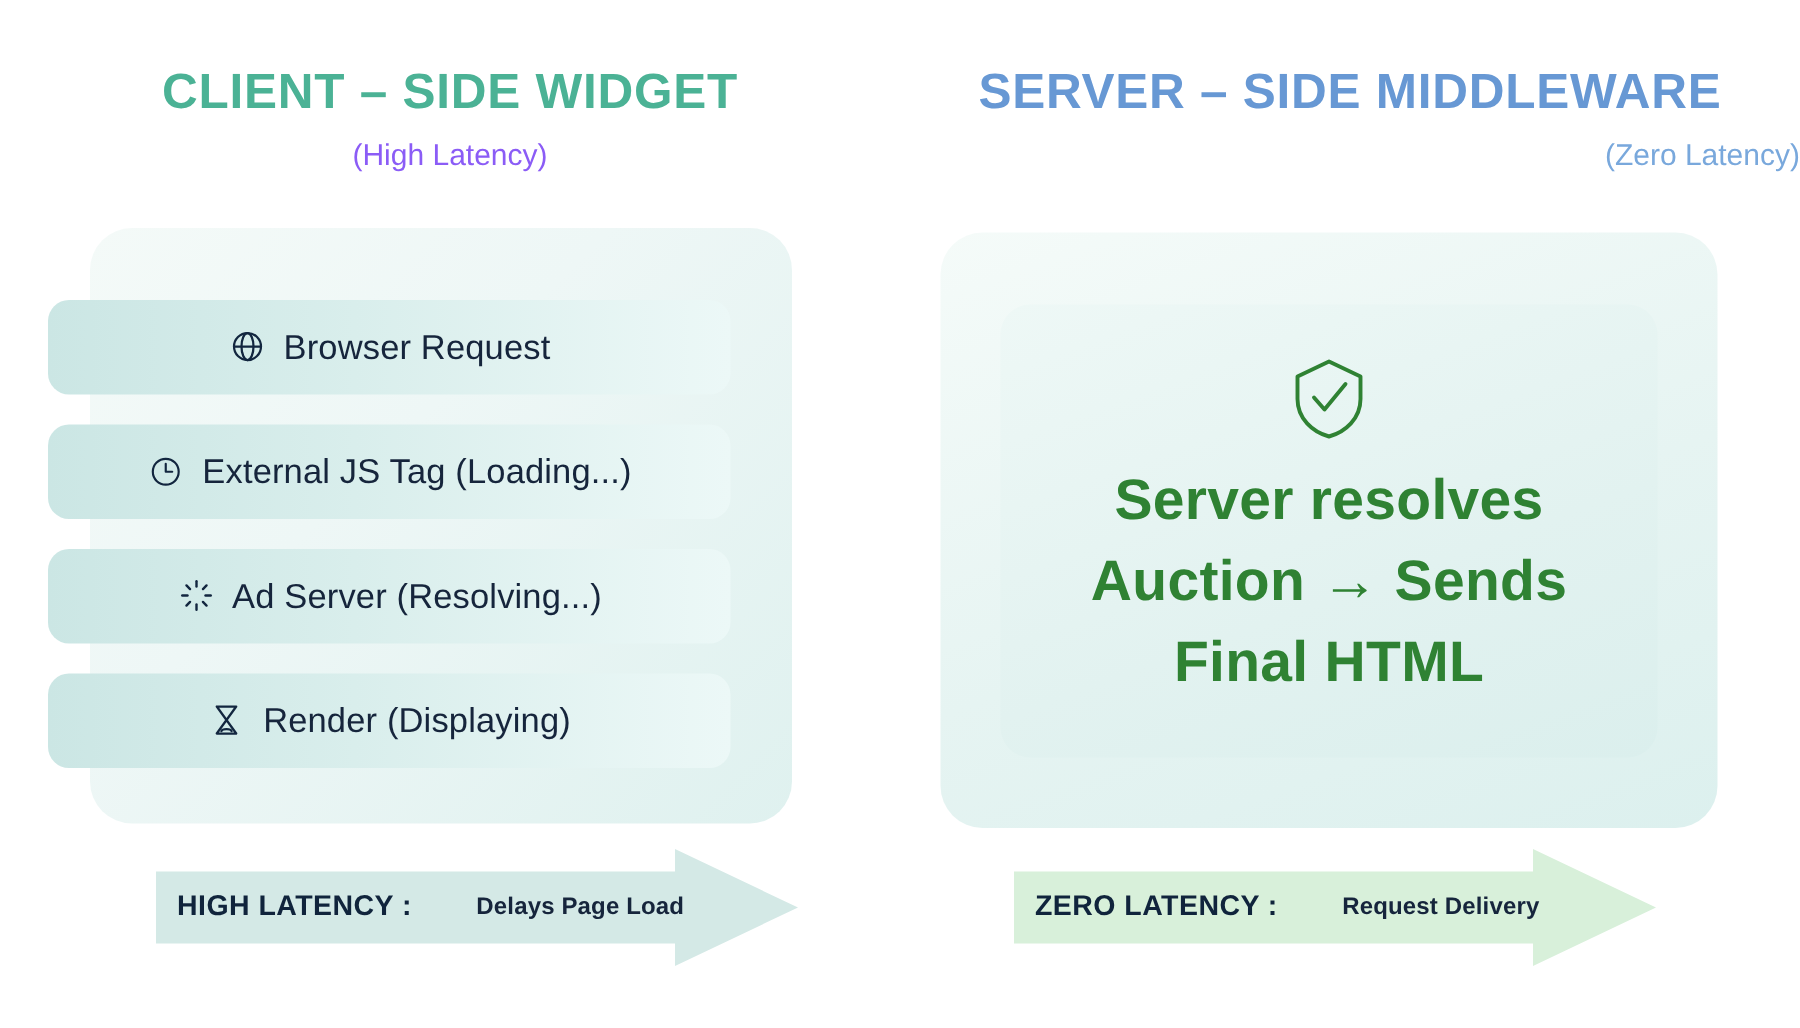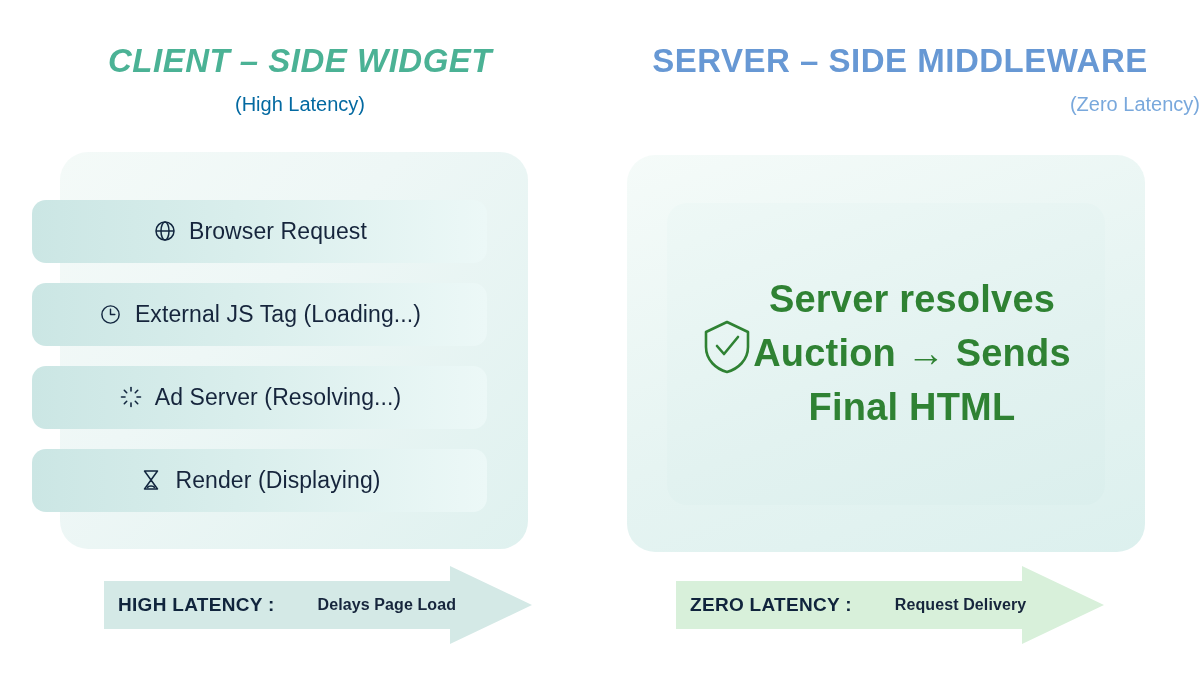--- a/index.html
+++ b/index.html
@@ -34,22 +34,22 @@
     margin: 0;
     white-space: nowrap;
   }
   .heading-sub {
     font-size: 20px;
     font-weight: 400;
     line-height: 1;
     margin: 0;
     white-space: nowrap;
   }
-  .left-title  { color: #4BB295; font-style: italic; }
-  .left-sub    { color: #0369a1; }
+  .left-title  { color: #4BB295; }
+  .left-sub    { color: #8b5cf6; }
   .right-title { color: #6798D4; }
   .right-sub   { color: #79A8DC; text-align: right; }
 
   .heading-title-wrap { position: absolute; top: 44px; left: 0; right: 0; }
   .heading-sub-wrap   { position: absolute; top: 94px; left: 0; right: 0; }
 
   
   .stack-card {
     position: absolute;
     left: 60px;
@@ -111,21 +111,21 @@
   }
   .server-inner {
     position: absolute;
     left: 40px;
     top: 48px;
     right: 40px;
     bottom: 47px;
     border-radius: 20px;
     background: linear-gradient(160deg, #eef8f6 0%, #e2f2f0 60%, #dbefed 100%);
     display: flex;
-    flex-direction: row;
+    flex-direction: column;
     align-items: center;
     justify-content: center;
   }
   .shield-icon { color: #2F8233; margin-bottom: 14px; }
   .shield-icon svg { display: block; }
   .server-text {
     color: #2F8233;
     font-size: 38px;
     font-weight: 700;
     line-height: 1.42;

